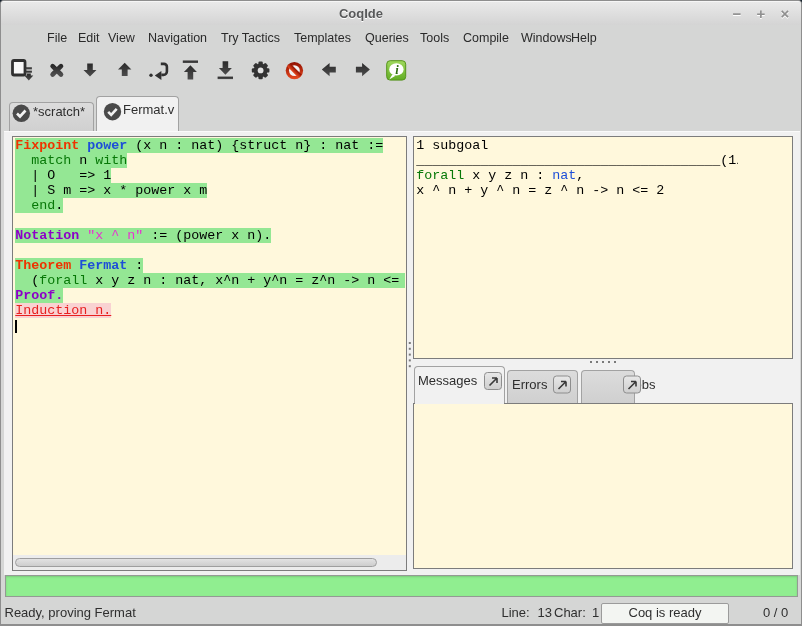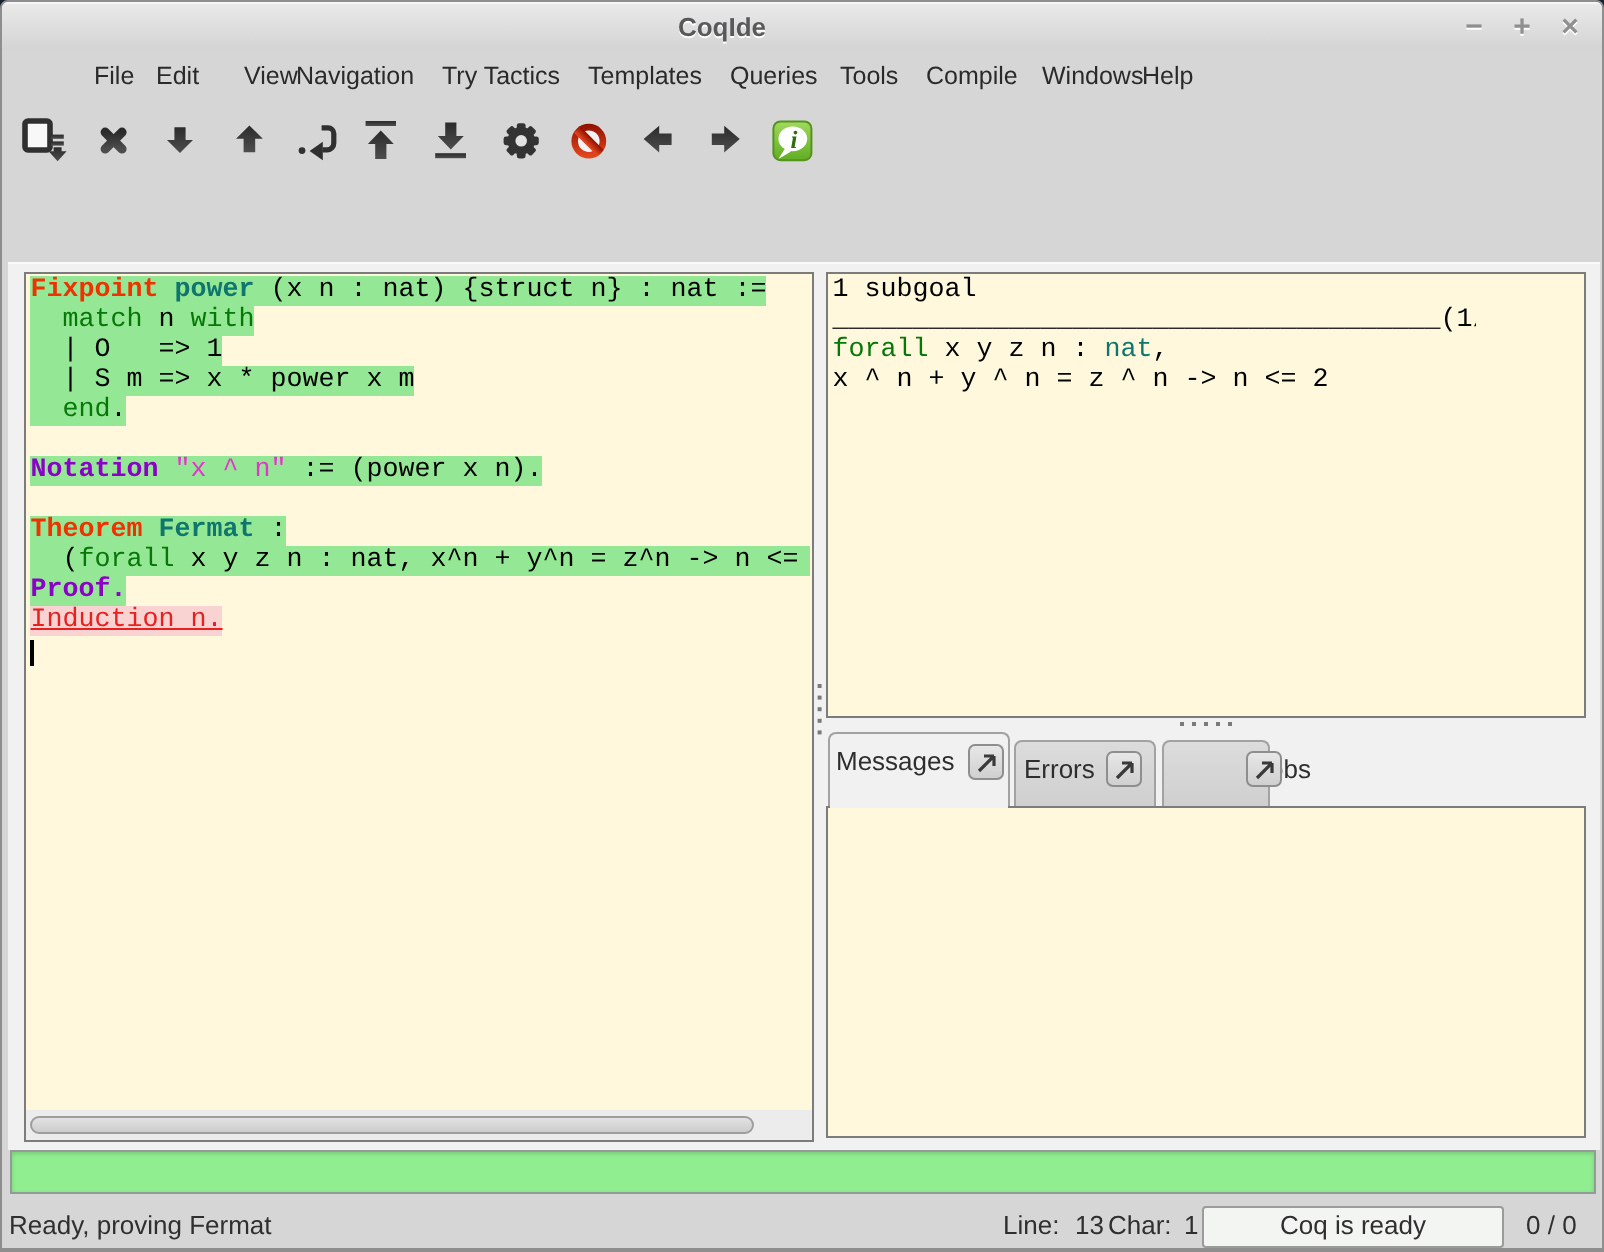--- a/index.html
+++ b/index.html
@@ -20,21 +20,21 @@
 .tab.active{background:#f1f1f1;}
 .tablabel{position:absolute;font-size:13px;color:#2e2e2e;}
 #page{left:3px;top:130px;width:796px;height:444px;background:#f1f1f1;border-top:1.5px solid #fafafa;}
 .frame{position:absolute;border:1px solid #7c7c7c;}
 .cream{background:#fff8dc;}
 pre.code{margin:0;font-family:"Liberation Mono",monospace;font-size:13.332px;line-height:15px;color:#000;}
 .g{background:#94e794;}
 .p{background:#f9d2d2;}
 .kw1{color:#ee3300;font-weight:bold;}
 .kw2{color:#8d00c8;font-weight:bold;}
-.id{color:#0f766e;font-weight:bold;}
+.id{color:#1d4ed8;font-weight:bold;}
 .gal{color:#077807;}
 .str{color:#e832d0;}
 .red{color:#e82020;} pre.code.red{color:#e82020;}
 .sb-h{position:absolute;background:#ececec;}
 .thumb{position:absolute;background:linear-gradient(#e2e2e2,#cdcdcd);border:1px solid #9e9e9e;border-radius:7px;}
 #progress{left:4px;top:574px;width:792.5px;height:21.5px;border:1px solid #949a94;background:#90ee90;box-shadow:inset 0 1px 2px rgba(0,0,0,0.15);}
 #statusbar{left:0;top:597px;width:800px;height:18px;}
 .st{position:absolute;font-size:13px;color:#2f2f2f;top:6.5px;}
 </style>
 </head>
@@ -42,21 +42,21 @@
 <div id="win">
   <div class="abs" id="titlebar"></div>
   <div class="abs" id="title">CoqIde</div>
   <div class="abs winbtn" style="left:727px;">−</div>
   <div class="abs winbtn" style="left:751px;">+</div>
   <div class="abs winbtn" style="left:775px;">×</div>
 
   <div class="abs" id="menubar">
     <span class="mi" style="left:6px;">File</span>
     <span class="mi" style="left:37px;">Edit</span>
-    <span class="mi" style="left:81px;">View</span>
+    <span class="mi" style="left:67px;">View</span>
     <span class="mi" style="left:107px;">Navigation</span>
     <span class="mi" style="left:180px;">Try Tactics</span>
     <span class="mi" style="left:253px;">Templates</span>
     <span class="mi" style="left:324px;">Queries</span>
     <span class="mi" style="left:379px;">Tools</span>
     <span class="mi" style="left:422px;">Compile</span>
     <span class="mi" style="left:480px;">Windows</span>
     <span class="mi" style="left:530px;text-align:right;">Help</span>
   </div>
 
@@ -115,20 +115,32 @@
 
       <path d="M368.9 20.5 L361.1 13.9 v3.8 h-6.2 v5.8 h6.2 v3.8 z" fill="url(#dk)"></path>
 
       <rect x="385.7" y="11.7" width="19" height="19.4" rx="3.5" fill="url(#gn)" stroke="#55941c" stroke-width="1"></rect>
       <ellipse cx="395.4" cy="20.4" rx="7.2" ry="6.2" fill="#ffffff"></ellipse>
       <path d="M391.5 25.2 L388.2 30.5 L394.5 26.8 z" fill="#ffffff"></path>
       <text x="396" y="25" font-family="Liberation Serif,serif" font-size="12.5" font-style="italic" font-weight="bold" fill="#2f6d10" text-anchor="middle">i</text>
     </svg>
   </div>
 
+  <div class="abs" id="tabbar">
+    <div class="tab inactive" style="left:8px;top:8.5px;width:85px;height:31.5px;"></div>
+    <div class="tab active" style="left:95px;top:3px;width:83px;height:37px;"></div>
+    <svg class="abs" style="left:0;top:0;" width="200" height="40" viewBox="0 0 200 40">
+      <circle cx="20.3" cy="20.3" r="8.7" fill="#4a4a4a"></circle>
+      <path d="M16 20.5 l3 3 l5.5 -6" fill="none" stroke="#f2f2f2" stroke-width="2.6"></path>
+      <circle cx="111.5" cy="18.7" r="8.7" fill="#4a4a4a"></circle>
+      <path d="M107.2 18.9 l3 3 l5.5 -6" fill="none" stroke="#f2f2f2" stroke-width="2.6"></path>
+    </svg>
+    <span class="tablabel" style="left:32px;top:10.5px;">*scratch*</span>
+    <span class="tablabel" style="left:122px;top:8.5px;">Fermat.v</span>
+  </div>
 
   <div class="abs" id="page"></div>
 
   <div class="frame" style="left:11px;top:135px;width:395px;height:435px;background:#fff8dc;">
     <div class="sb-h" style="left:0px;top:418px;width:393px;height:15px;">
       <div class="thumb" style="left:2px;top:3px;width:362px;height:9px;"></div>
     </div>
   </div>
   <div class="abs" style="left:12px;top:136px;width:393px;height:418px;overflow:hidden;">
     <pre class="code" style="position:absolute;left:2.3px;top:1.3px;"><span class="g"><span class="kw1">Fixpoint</span> <span class="id">power</span> (x n : nat) {struct n} : nat :=</span>
@@ -206,16 +218,16 @@
   <div class="abs" id="progress"></div>
 
   <div class="abs" id="statusbar">
     <span class="st" style="left:3.5px;">Ready, proving Fermat</span>
     <span class="st" style="left:500.5px;">Line:</span>
     <span class="st" style="left:536.5px;">13</span>
     <span class="st" style="left:553px;">Char:</span>
     <span class="st" style="left:591px;">1</span>
     <span class="st" style="left:762px;">0 / 0</span>
   </div>
-  <div class="abs" style="left:600px;top:602px;width:151px;height:21px;border:1px solid #9b9b9b;border-radius:2px;background:#f3f5f2;">
+  <div class="abs" style="left:600px;top:602px;width:128px;height:21px;border:1px solid #9b9b9b;border-radius:2px;background:#f3f5f2;">
     <div style="text-align:center;font-size:13px;color:#2f2f2f;margin-top:0.5px;">Coq is ready</div>
   </div>
 </div>
 
 </body></html>

